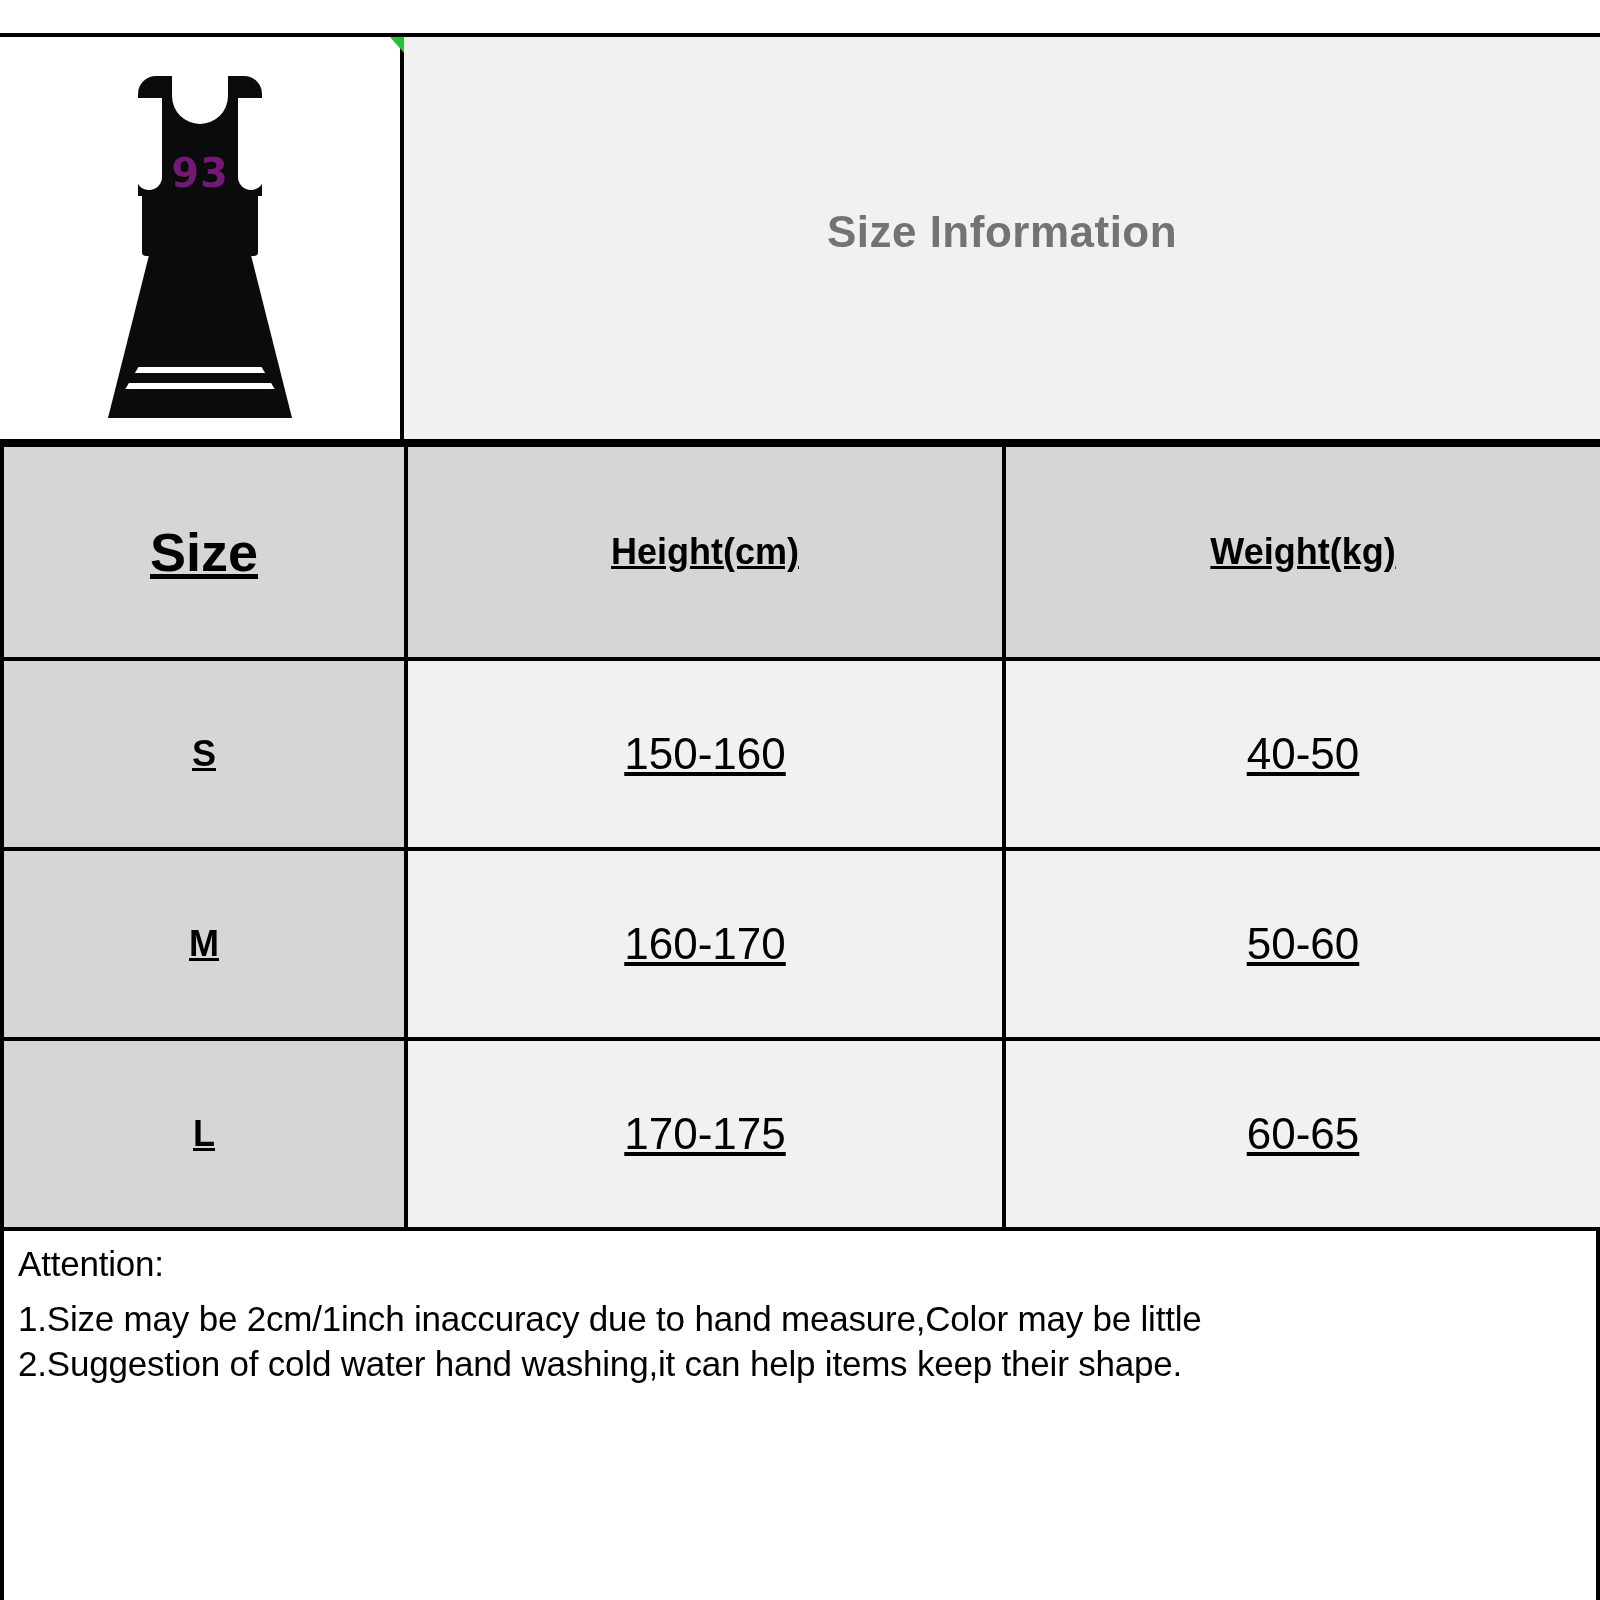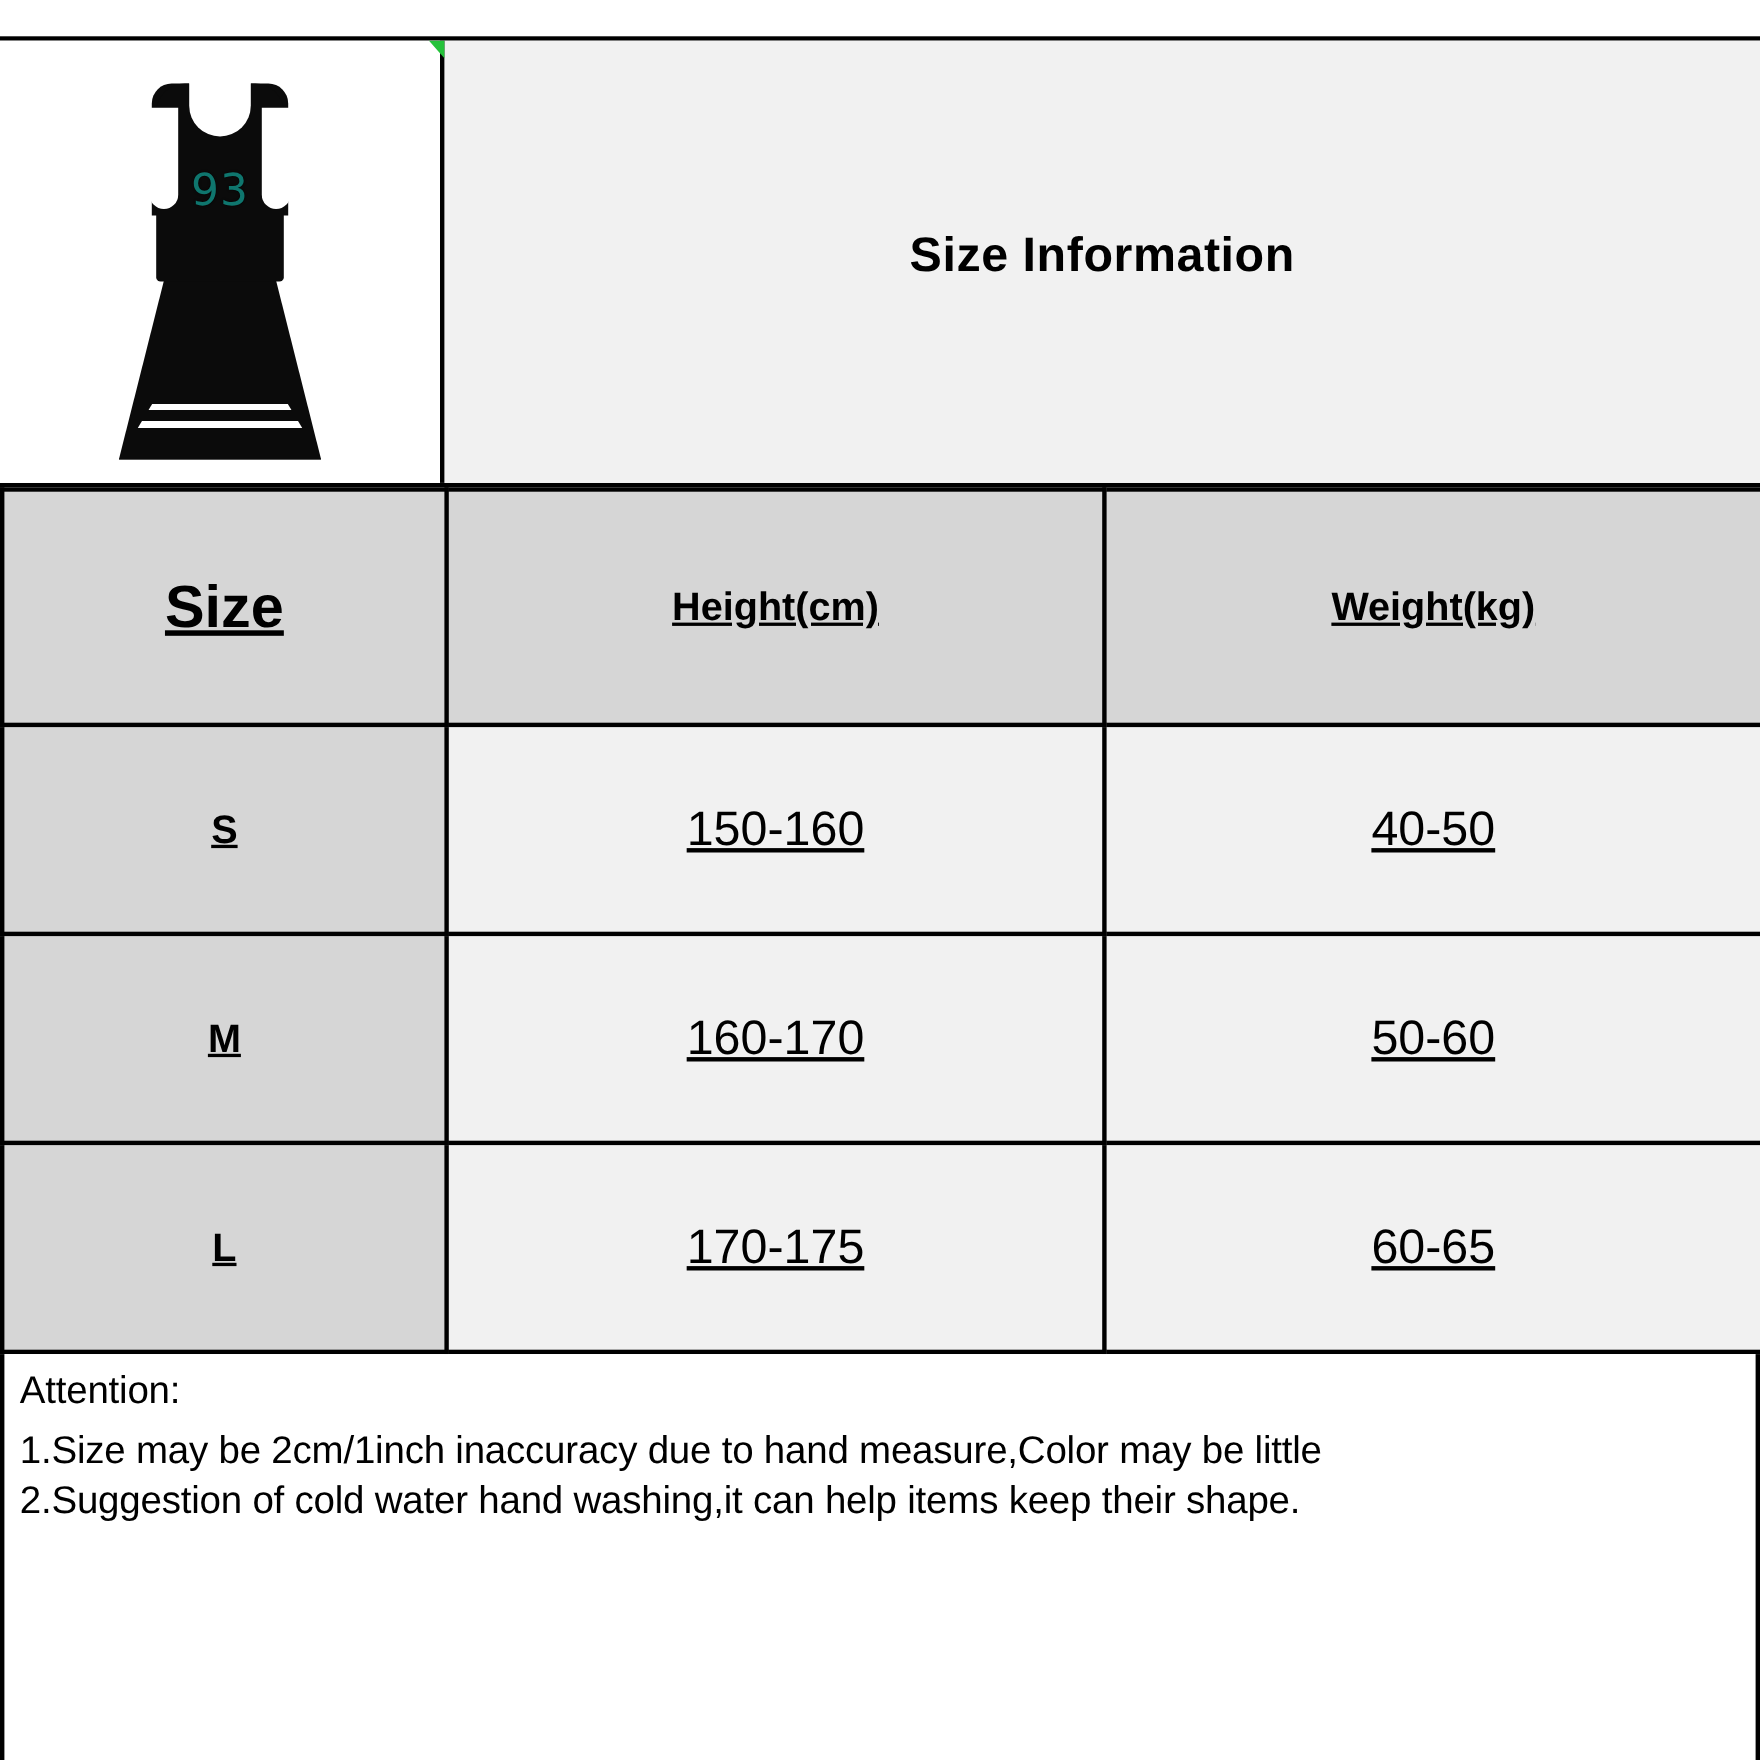--- a/index.html
+++ b/index.html
@@ -50,21 +50,21 @@
     box-sizing: border-box;
     background: #f1f1f1;
     display: flex;
     align-items: center;
     justify-content: center;
   }
   .title-cell .title-text {
     font-size: 44px;
     font-weight: bold;
     letter-spacing: 0.5px;
-    color: #000000;
+    color: #737373;
     text-align: center;
     margin-top: -12px;
   }
 
   
   .corner-mark {
     position: absolute;
     right: -4px;
     top: 0;
     width: 0;
@@ -142,22 +142,22 @@
   .dress .armhole-l { left: 36px; }
   .dress .armhole-r { left: 138px; }
   .dress .number {
     position: absolute;
     left: 0;
     top: 92px;
     width: 200px;
     text-align: center;
     font-family: "DejaVu Sans", sans-serif;
     font-size: 40px;
-    font-weight: normal;
-    color: #0f766e;
+    font-weight: bold;
+    color: #701a75;
     letter-spacing: 1px;
     z-index: 5;
     text-shadow: 0 0 2px #000;
   }
 
   
   .size-table {
     width: 1600px;
     border-collapse: collapse;
     table-layout: fixed;

